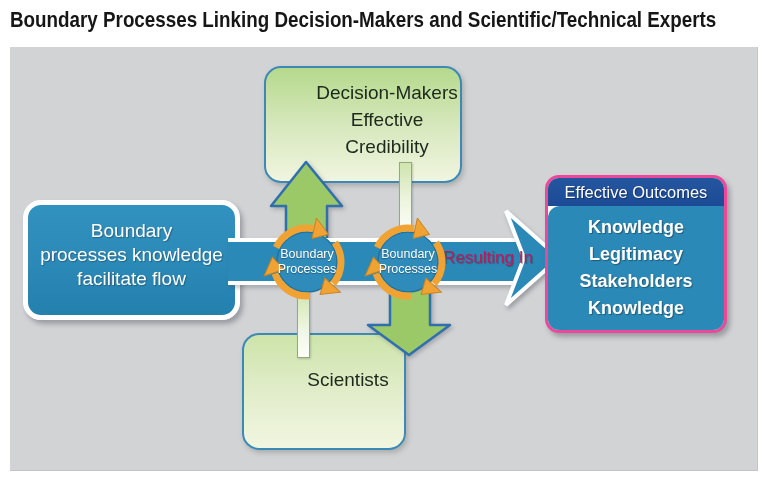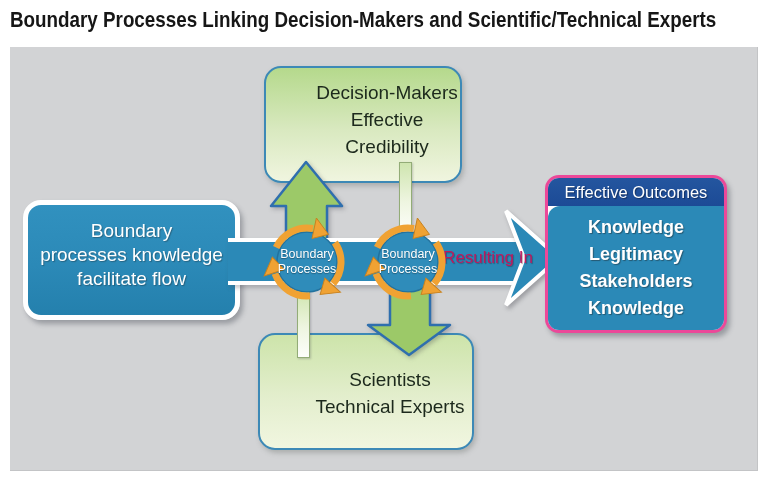--- a/index.html
+++ b/index.html
@@ -7,21 +7,21 @@
   .title{position:absolute;left:10px;top:7px;font-size:22px;font-weight:bold;color:#161616;
          white-space:nowrap;transform:scaleX(0.855);transform-origin:left center;letter-spacing:0px;}
   .panel{position:absolute;left:10px;top:47px;width:747px;height:423px;background:#d2d3d5;
          border-right:1px solid #c3c4c6;border-bottom:1px solid #c3c4c6;}
 
   
   .gbox{position:absolute;box-sizing:border-box;border:2.5px solid #3d89b6;border-radius:17px;
         z-index:2;box-shadow:2px 3px 5px rgba(100,105,100,.35);text-align:center;color:#1c291c;}
   .gbox-top{left:254px;top:19px;width:198px;height:117px;
         background:linear-gradient(180deg,#b5d98c 0%,#d9e9c0 55%,#f0f5df 100%);padding-top:11px;}
-  .gbox-bottom{left:248px;top:286px;width:216px;height:117px;
+  .gbox-bottom{left:232px;top:286px;width:164px;height:117px;
         background:linear-gradient(180deg,#cde4aa 0%,#e3eecd 55%,#f1f6e0 100%);padding-top:31px;}
   .gbox .ln{font-size:19px;line-height:27px;margin-left:48px;}
 
   
   .arrow-svg{position:absolute;z-index:3;filter:drop-shadow(2px 2px 2px rgba(60,60,70,.30));}
   .bar{position:absolute;z-index:3;box-sizing:border-box;width:13px;border:1.5px solid #93ac77;
        background:linear-gradient(180deg,#cfe5af 0%,#eef5e0 55%,#fdfefb 100%);
        box-shadow:1px 1px 2px rgba(60,60,70,.25);}
   .bar-up{left:389px;top:115px;height:72px;}
   .bar-down{left:287px;top:243px;height:68px;}
@@ -72,21 +72,20 @@
   <div class="panel">
 
     <div class="gbox gbox-top">
       <div class="ln">Decision-Makers</div>
       <div class="ln">Effective</div>
       <div class="ln">Credibility</div>
     </div>
 
     <div class="gbox gbox-bottom">
       <div class="ln">Scientists</div>
-      <div class="ln">Technical Experts</div>
     </div>
 
     <svg class="arrow-svg" style="left:255px;top:110px;" width="85" height="110" viewBox="0 0 85 110">
       <polygon points="41,5 77,49 62,49 62,105 21,105 21,49 6,49" fill="#9cc968" stroke="#2f6fae" stroke-width="2.5" stroke-linejoin="round"></polygon>
     </svg>
 
     <svg class="arrow-svg" style="left:352px;top:210px;" width="92" height="102" viewBox="0 0 92 102">
       <polygon points="28,4 68,4 68,68 88,68 47,98 6,68 28,68" fill="#9cc968" stroke="#2f6fae" stroke-width="2.5" stroke-linejoin="round"></polygon>
     </svg>
 

